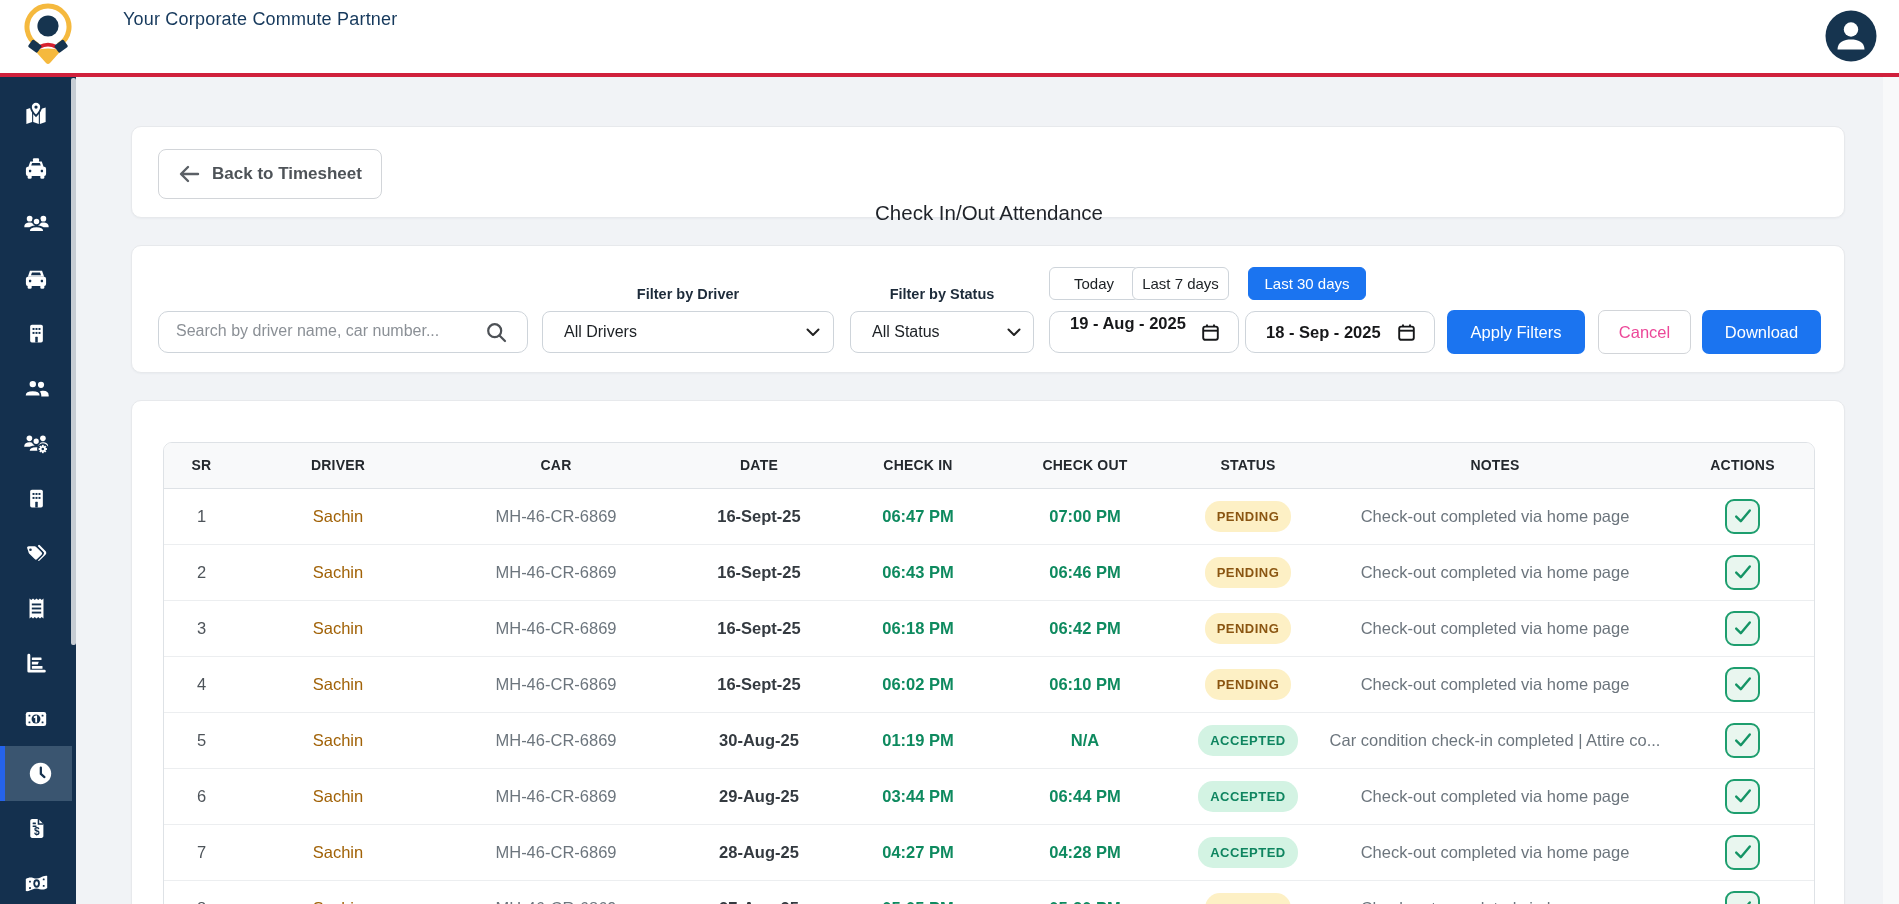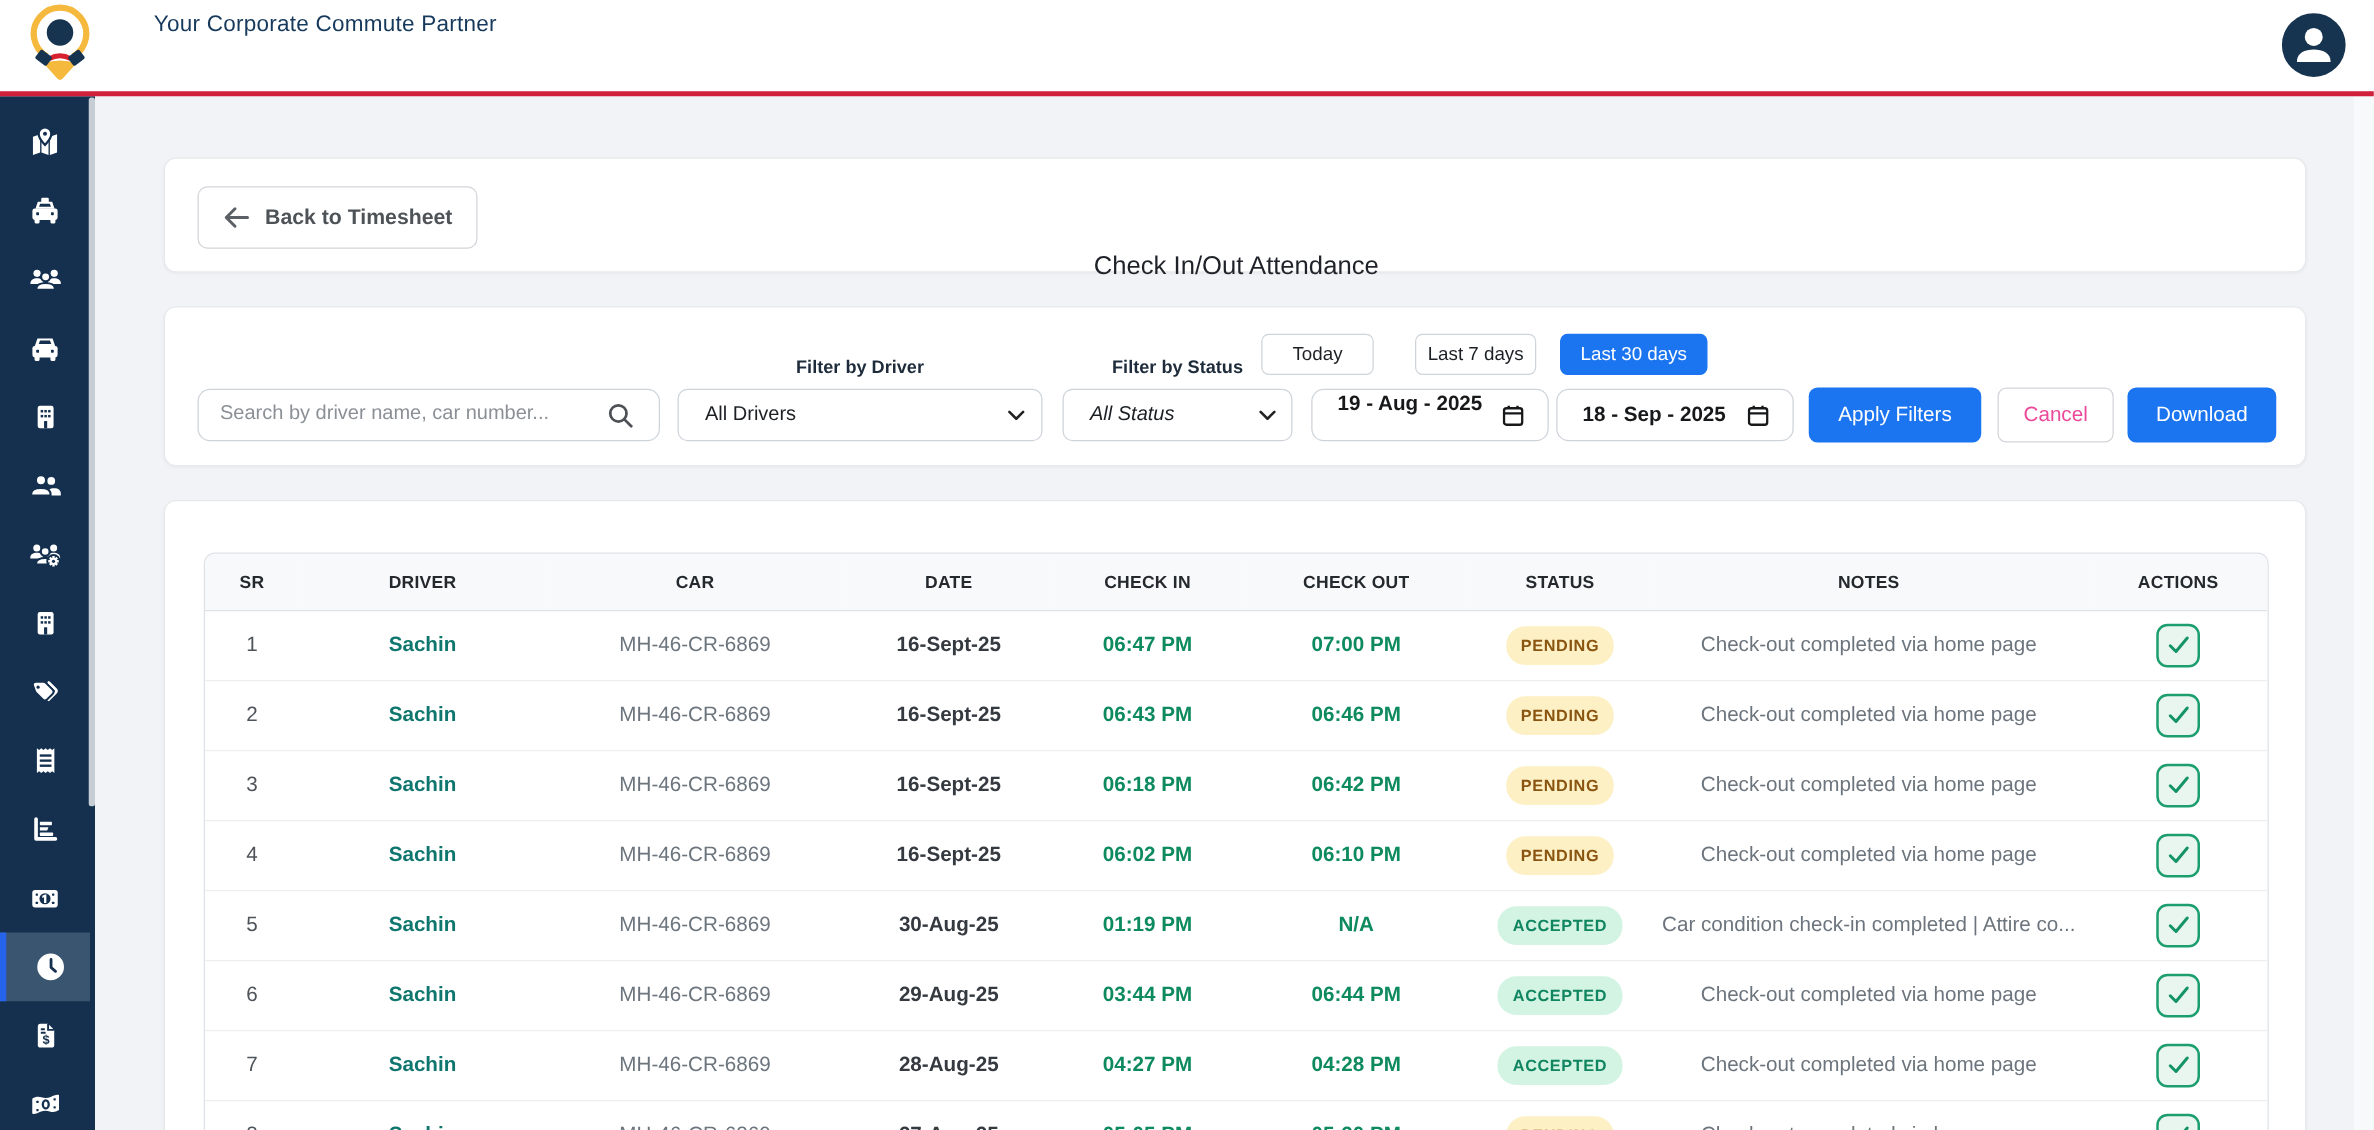--- a/index.html
+++ b/index.html
@@ -43,21 +43,21 @@
 
 #card-table { left:131px; top:400px; width:1714px; height:560px; }
 #tablebox { position:absolute; left:31px; top:41px; width:1652px; border:1px solid #dee2e6;
   border-radius:9px; overflow:hidden; background:#fff; }
 table { border-collapse:collapse; table-layout:fixed; width:1650px; }
 th { background:#f8f9fa; height:45px; font-size:14px; color:#24292e; letter-spacing:0.2px;
   border-bottom:1px solid #dee2e6; font-weight:bold; text-align:center; }
 td { height:56px; border-bottom:1px solid #eceef0; text-align:center; font-size:16.5px; }
 tr:last-child td { border-bottom:none; }
 .c-sr { color:#4e545a; }
-.c-driver { color:#0f766e; font-weight:bold; }
+.c-driver { color:#a16207; font-weight:normal; }
 .c-car { color:#6c757d; }
 .c-date { color:#343a40; font-weight:bold; }
 .c-time { color:#0e8a5f; font-weight:bold; }
 .c-notes { color:#6c757d; }
 .badge { display:inline-block; padding:8px 12px; border-radius:15px; font-size:13px;
   font-weight:bold; letter-spacing:0.5px; }
 .b-pend { background:#fdf0c5; color:#8a5511; }
 .b-acc { background:#d3f3e3; color:#0f8560; }
 .act { display:inline-flex; width:35px; height:35px; border:2px solid #1d9e6e; border-radius:9px;
   background:#e9f6ef; color:#149465; font-size:19px; font-weight:bold; align-items:center; justify-content:center; }
@@ -273,27 +273,27 @@
       </svg>
   </div>
   <div class="f-label" style="left:410px; top:40px; width:292px; text-align:center;">Filter by Driver</div>
   <div class="inp" id="sel-driver" style="left:410px; width:292px;">
     <div class="sel-text" style="position:absolute; left:21px; top:11px;">All Drivers</div>
     <svg style="position:absolute; right:13px; top:16px;" width="14" height="9" viewBox="0 0 14 9">
         <path d="M1.5 1.5 L7 7 L12.5 1.5" stroke="#222" stroke-width="2" fill="none" stroke-linecap="round" stroke-linejoin="round"></path>
       </svg>
   </div>
   <div class="f-label" style="left:718px; top:40px; width:184px; text-align:center;">Filter by Status</div>
-  <div class="inp" id="sel-status" style="left:718px; width:184px;font-style:italic;">
+  <div class="inp" id="sel-status" style="left:718px; width:184px;">
     <div class="sel-text" style="position:absolute; left:21px; top:11px;">All Status</div>
     <svg style="position:absolute; right:12px; top:16px;" width="14" height="9" viewBox="0 0 14 9">
         <path d="M1.5 1.5 L7 7 L12.5 1.5" stroke="#222" stroke-width="2" fill="none" stroke-linecap="round" stroke-linejoin="round"></path>
       </svg>
   </div>
-  <div class="qbtn" style="left:877px; width:90px;">Today</div>
+  <div class="qbtn" style="left:917px; width:90px;">Today</div>
   <div class="qbtn" style="left:1000px; width:97px;">Last 7 days</div>
   <div class="qbtn bluebtn" style="left:1116px; width:118px;">Last 30 days</div>
   <div class="inp" id="date1" style="left:917px; width:190px; border-radius:10px;">
     <div style="position:absolute; left:20px; top:2px; font-size:16.5px; font-weight:bold; color:#17181a;">19 - Aug - 2025</div>
     <svg style="position:absolute; right:19px; top:12px;" width="17" height="17" viewBox="0 0 17 17">
         <rect x="1.2" y="2.6" width="14.6" height="13.2" rx="2" stroke="#17181a" stroke-width="1.9" fill="none"></rect>
         <line x1="1.5" y1="6.7" x2="15.5" y2="6.7" stroke="#17181a" stroke-width="1.9"></line>
         <line x1="5" y1="0.6" x2="5" y2="3" stroke="#17181a" stroke-width="1.9"></line>
         <line x1="12" y1="0.6" x2="12" y2="3" stroke="#17181a" stroke-width="1.9"></line>
       </svg>

